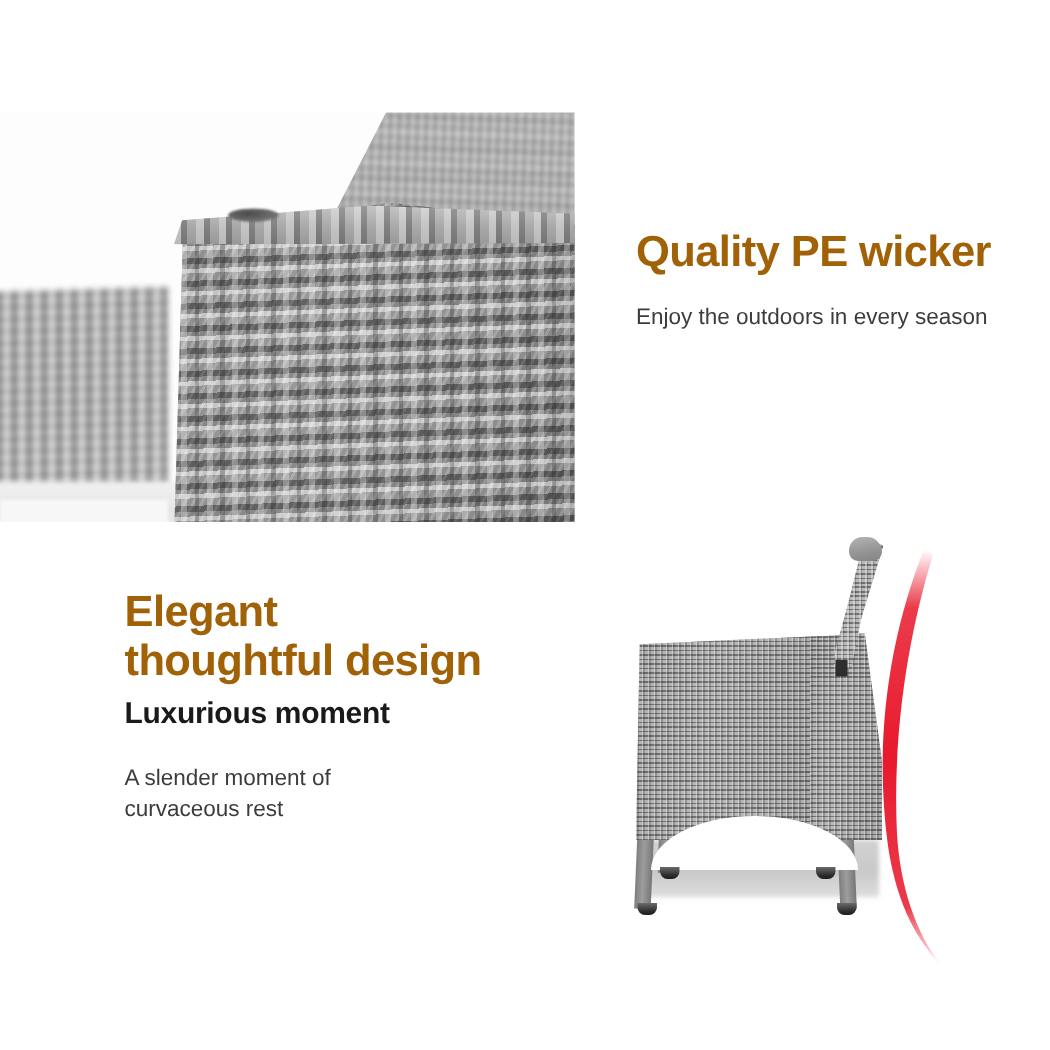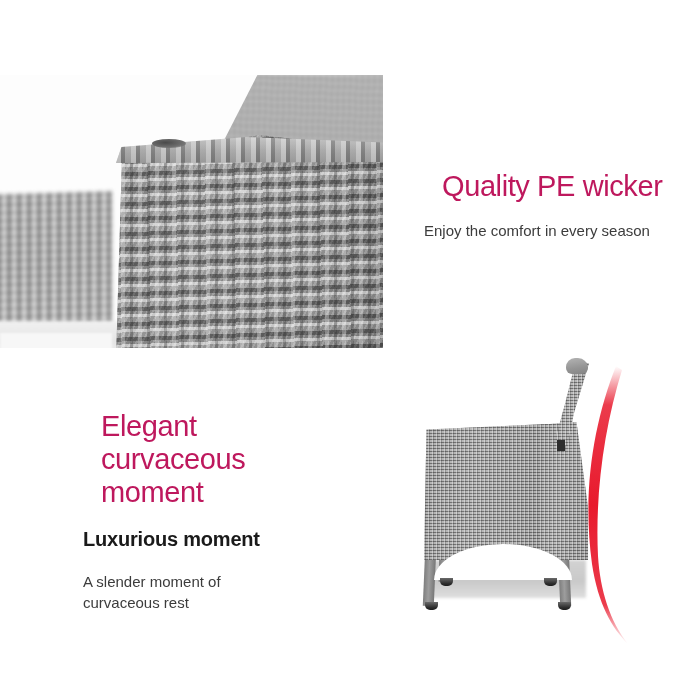--- a/index.html
+++ b/index.html
@@ -274,25 +274,25 @@
     width: 266px;
   }
   .text-bottom-left {
     position: absolute;
     left: 83px;
     top: 392px;
     width: 290px;
   }
   .headline {
     font-size: 29px;
-    font-weight: normal;
-    color: #be185d;
+    font-weight: bold;
+    color: #a16207;
     letter-spacing: -0.4px;
     line-height: 1.14;
-    margin: 18px;
+    margin: 0;
   }
   .subhead {
     font-size: 20px;
     font-weight: bold;
     color: #1a1a1a;
     letter-spacing: -0.2px;
     line-height: 1.2;
     margin: 5px 0 0 0;
   }
   .blurb {
@@ -316,27 +316,27 @@
     <div class="cu-floor"></div>
     <div class="cu-floor2"></div>
     <div class="cu-backrest"></div>
     <div class="cu-front weave-front"></div>
     <div class="cu-rail"></div>
     <div class="cu-nub"></div>
   </div>
 
   <div class="text-top-right">
     <h2 class="headline">Quality PE wicker</h2>
-    <p class="blurb">Enjoy the comfort in every season</p>
+    <p class="blurb">Enjoy the outdoors in every season</p>
   </div>
 
   <div class="text-bottom-left">
     <h2 class="headline">
       <span>Elegant</span><br>
-      <span>curvaceous moment</span>
+      <span>thoughtful design</span>
     </h2>
     <p class="subhead">Luxurious moment</p>
     <p class="blurb">
       <span>A slender moment of</span><br>
       <span>curvaceous rest</span>
     </p>
   </div>
 
   <div class="photo-chair">
     <div class="ch-shadow"></div>

